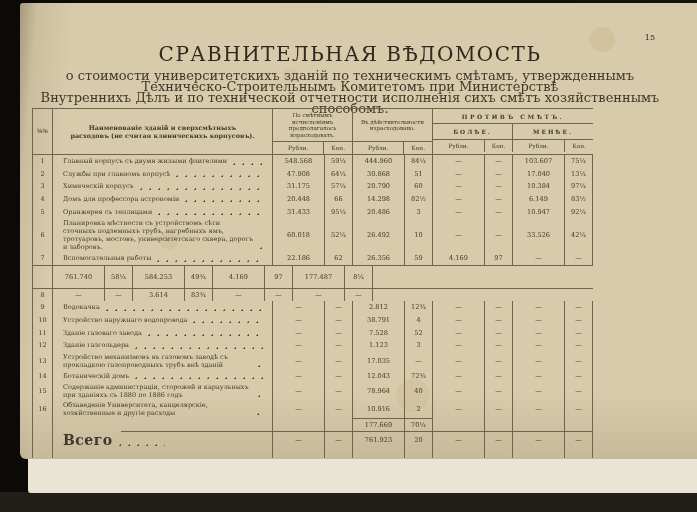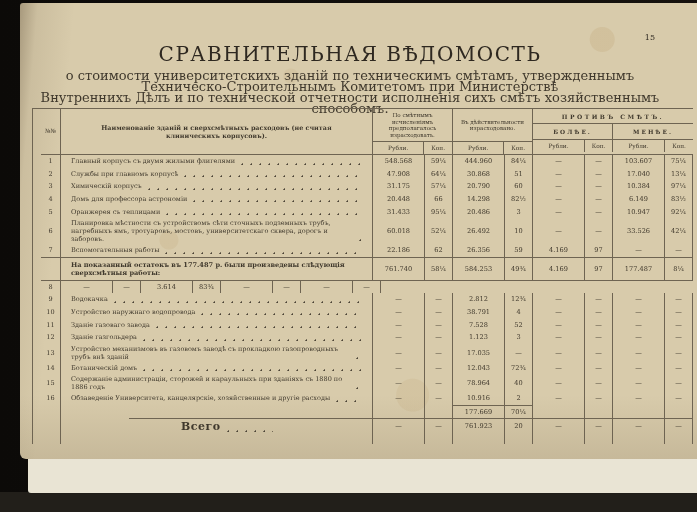--- a/index.html
+++ b/index.html
@@ -41,24 +41,24 @@
   .doc-title{
     position:absolute;top:42px;left:32px;width:636px;text-align:center;
     font-size:20px;letter-spacing:1.5px;color:var(--ink-strong);
   }
   .doc-subtitle{
     position:absolute;top:70px;left:40px;width:620px;text-align:center;
     font-size:13px;line-height:11px;color:var(--ink);
   }
   
   .tbl{
-    position:absolute;left:32px;top:108px;width:661px;
+    position:absolute;left:32px;top:108px;width:561px;
     border-top:1px solid var(--line);
     border-left:1px solid var(--line);
-    font-size:6.5px;color:var(--ink);padding-left:8px;
+    font-size:6.5px;color:var(--ink);
   }
   .tr{display:flex;align-items:stretch}
   .td,.th{border-right:1px solid var(--line);display:flex;align-items:center}
   .w-num{width:20px;flex:0 0 20px;justify-content:center}
   .w-name{flex:1 1 auto;min-width:0;padding:1px 4px 1px 10px}
   .w-rub{width:52px;flex:0 0 52px;justify-content:center;text-align:center}
   .w-kop{width:28px;flex:0 0 28px;justify-content:center;text-align:center}
   
   .thead{display:flex;height:46px;border-bottom:1px solid var(--line);text-align:center}
   .th{flex-direction:column;justify-content:center;font-size:5.8px;line-height:7px}
@@ -84,21 +84,21 @@
     flex:1 1 8px;height:3px;margin:0 5px 1px 6px;align-self:flex-end;
     background-image:radial-gradient(circle at 1.2px 1.2px, #4b4336 0.7px, rgba(0,0,0,0) 0.9px);
     background-size:9px 3px;background-repeat:repeat-x;background-position:0 0;
   }
   .tr.midrow{min-height:24px;border-top:1px solid var(--line);border-bottom:1px solid var(--line)}
   .tr.midrow .w-name{justify-content:center;padding-right:24px;font-size:6.6px;font-weight:bold}
   .tr.subtotal{min-height:13px}
   .line-top{border-top:1px solid var(--line)}
   .tr.total{min-height:17px;position:relative}
   .tr.total::before{content:'';position:absolute;left:88px;right:0;top:0;border-top:1px solid var(--line)}
-  .total-label{font-weight:bold;font-size:11px;letter-spacing:.5px;margin-left:110px}
+  .total-label{font-weight:bold;font-size:14px;letter-spacing:.5px;}
   .leader.short{flex:0 0 46px}
   .tr.dangle{height:9px}
   .val{font-size:6.6px}
 </style>
 </head>
 <body>
 
 <div class="stage">
   <div class="bottom-band"></div>
   <div class="sheet2"></div>
@@ -248,21 +248,20 @@
           <div class="td val w-kop">59</div>
           <div class="td val w-rub">4.169</div>
           <div class="td val w-kop">97</div>
           <div class="td val w-rub">—</div>
           <div class="td val w-kop">—</div>
         </div>
       </div>
 
     <div class="tr midrow">
       <div class="td w-num"></div>
-      <div class="td w-name">На показанный остатокъ въ 177.487 р. были произведены слѣдующія сверхсмѣтныя работы:</div>
       <div class="td w-rub val">761.740</div>
       <div class="td w-kop val">58¼</div>
       <div class="td w-rub val">584.253</div>
       <div class="td w-kop val">49¾</div>
       <div class="td w-rub val">4.169</div>
       <div class="td w-kop val">97</div>
       <div class="td w-rub val">177.487</div>
       <div class="td w-kop val">8¼</div>
     </div>
 

